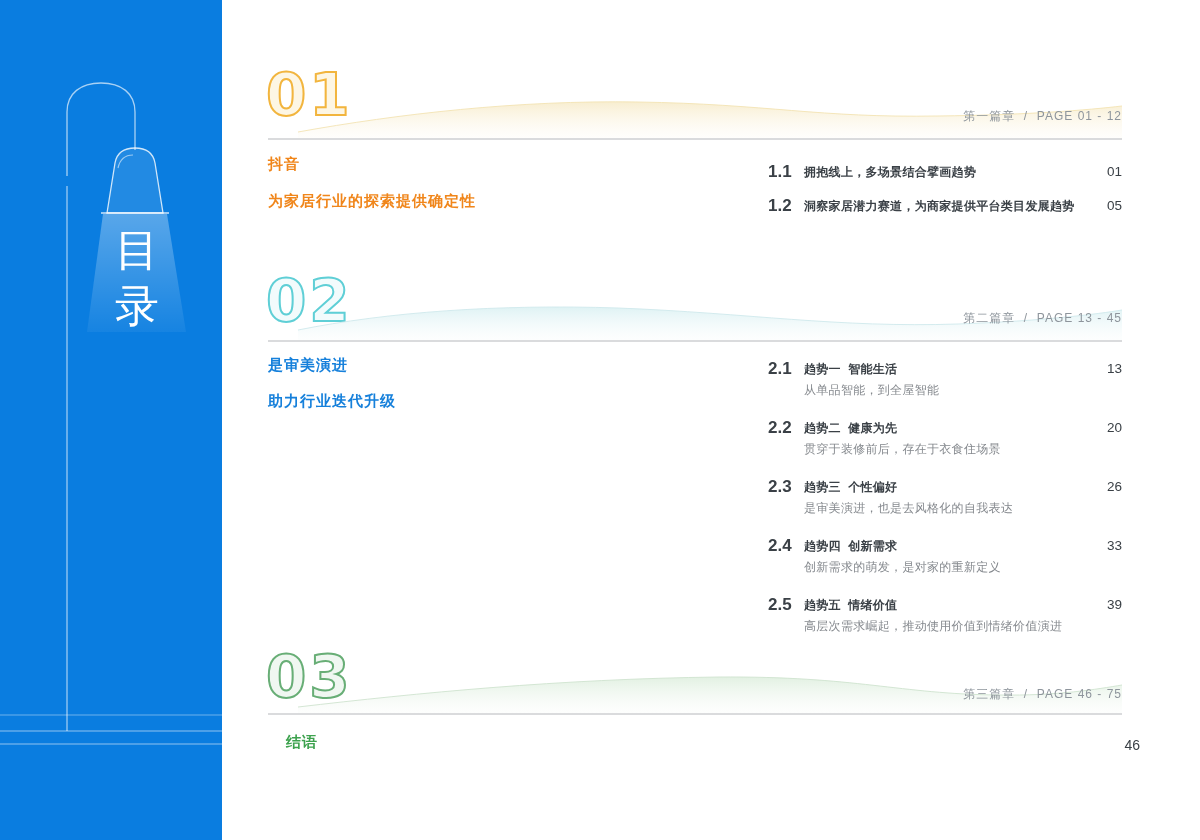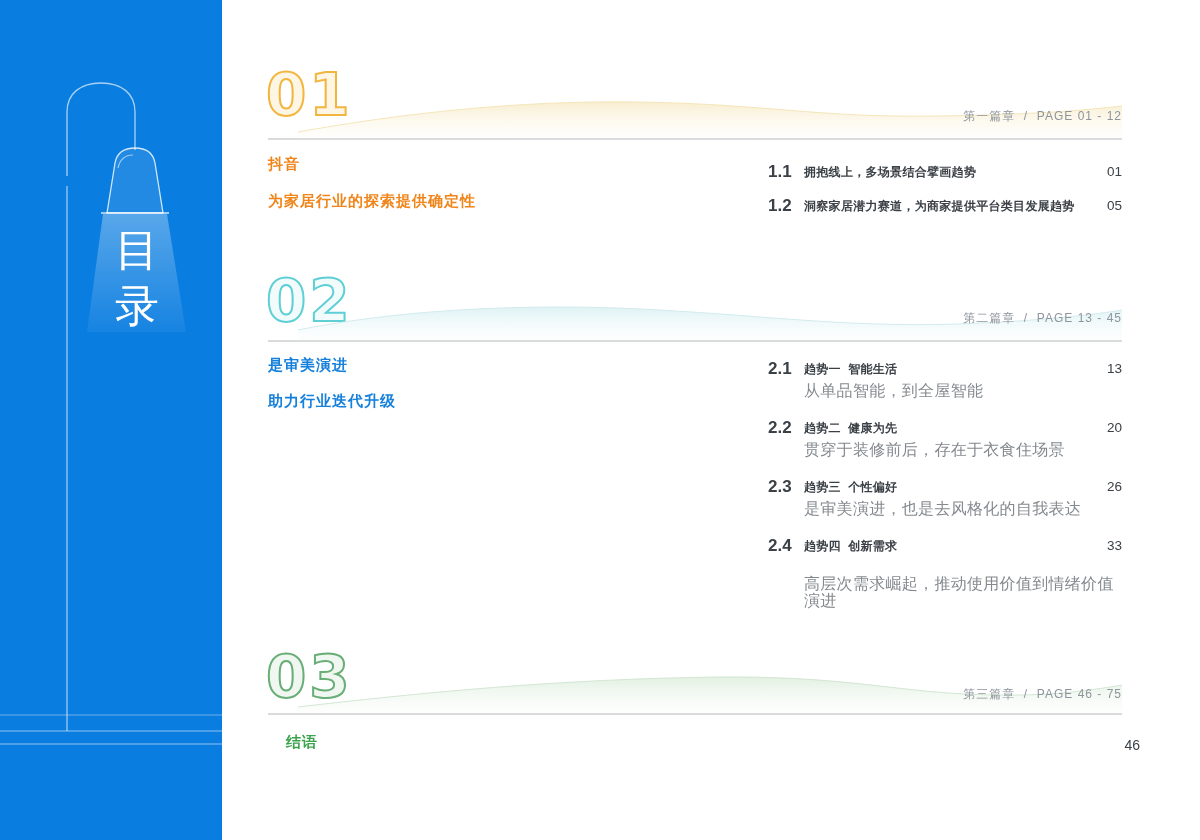--- a/index.html
+++ b/index.html
@@ -27,21 +27,21 @@
   .h-orange{color:#f0861b;}
   .h-blue{color:#1680db;}
   .h-green{color:#3da24e;}
 
   
   .entries{position:absolute;left:768px;width:354px;}
   .entry{display:flex;align-items:flex-start;cursor:pointer;}
   .enum{width:36px;flex:0 0 36px;font-weight:bold;font-size:17px;line-height:20px;color:#3a4046;}
   .etitle{flex:1;font-weight:bold;font-size:12px;line-height:20px;color:#3a4046;letter-spacing:0.3px;white-space:pre;}
   .epage{flex:0 0 30px;min-width:30px;text-align:right;font-size:13.5px;line-height:20px;color:#3a4046;}
-  .esub{margin:3px 0 0 36px;font-size:16px;line-height:17px;color:#85898e;letter-spacing:0.3px;}
+  .esub{margin:3px 0 0 36px;font-size:12px;line-height:17px;color:#85898e;letter-spacing:0.3px;}
   .gap14{margin-bottom:14px;}
   .block{margin-bottom:19px;}
 
   
   .closing-row{position:absolute;left:268px;top:733px;width:854px;display:flex;
                justify-content:space-between;align-items:flex-start;cursor:pointer;margin-left:18px;}
   .closing-page{font-size:14px;color:#3a4046;line-height:24px;}
 </style>
 </head>
 <body>
@@ -142,22 +142,28 @@
         <span class="epage">26</span>
       </div>
       <div class="esub">是审美演进，也是去风格化的自我表达</div>
     </div>
     <div class="block">
       <div class="entry">
         <span class="enum">2.4</span>
         <span class="etitle">趋势四  创新需求</span>
         <span class="epage">33</span>
       </div>
+      <div class="esub">创新需求的萌发，是对家的重新定义</div>
     </div>
     <div class="block">
+      <div class="entry">
+        <span class="enum">2.5</span>
+        <span class="etitle">趋势五  情绪价值</span>
+        <span class="epage">39</span>
+      </div>
       <div class="esub">高层次需求崛起，推动使用价值到情绪价值演进</div>
     </div>
   </div>
 
   <div class="bignum n3" style="left:266px;top:648px;">03</div>
   <svg class="wave" style="left:298px;top:667px;" width="824" height="47" viewBox="0 0 824 47">
     <defs>
         <linearGradient id="wg3" x1="0" y1="0" x2="0" y2="1">
       <stop offset="0" stop-color="#DDEEDD" stop-opacity="0.85"></stop>
       <stop offset="1" stop-color="#F4F9F4" stop-opacity="0.15"></stop>

